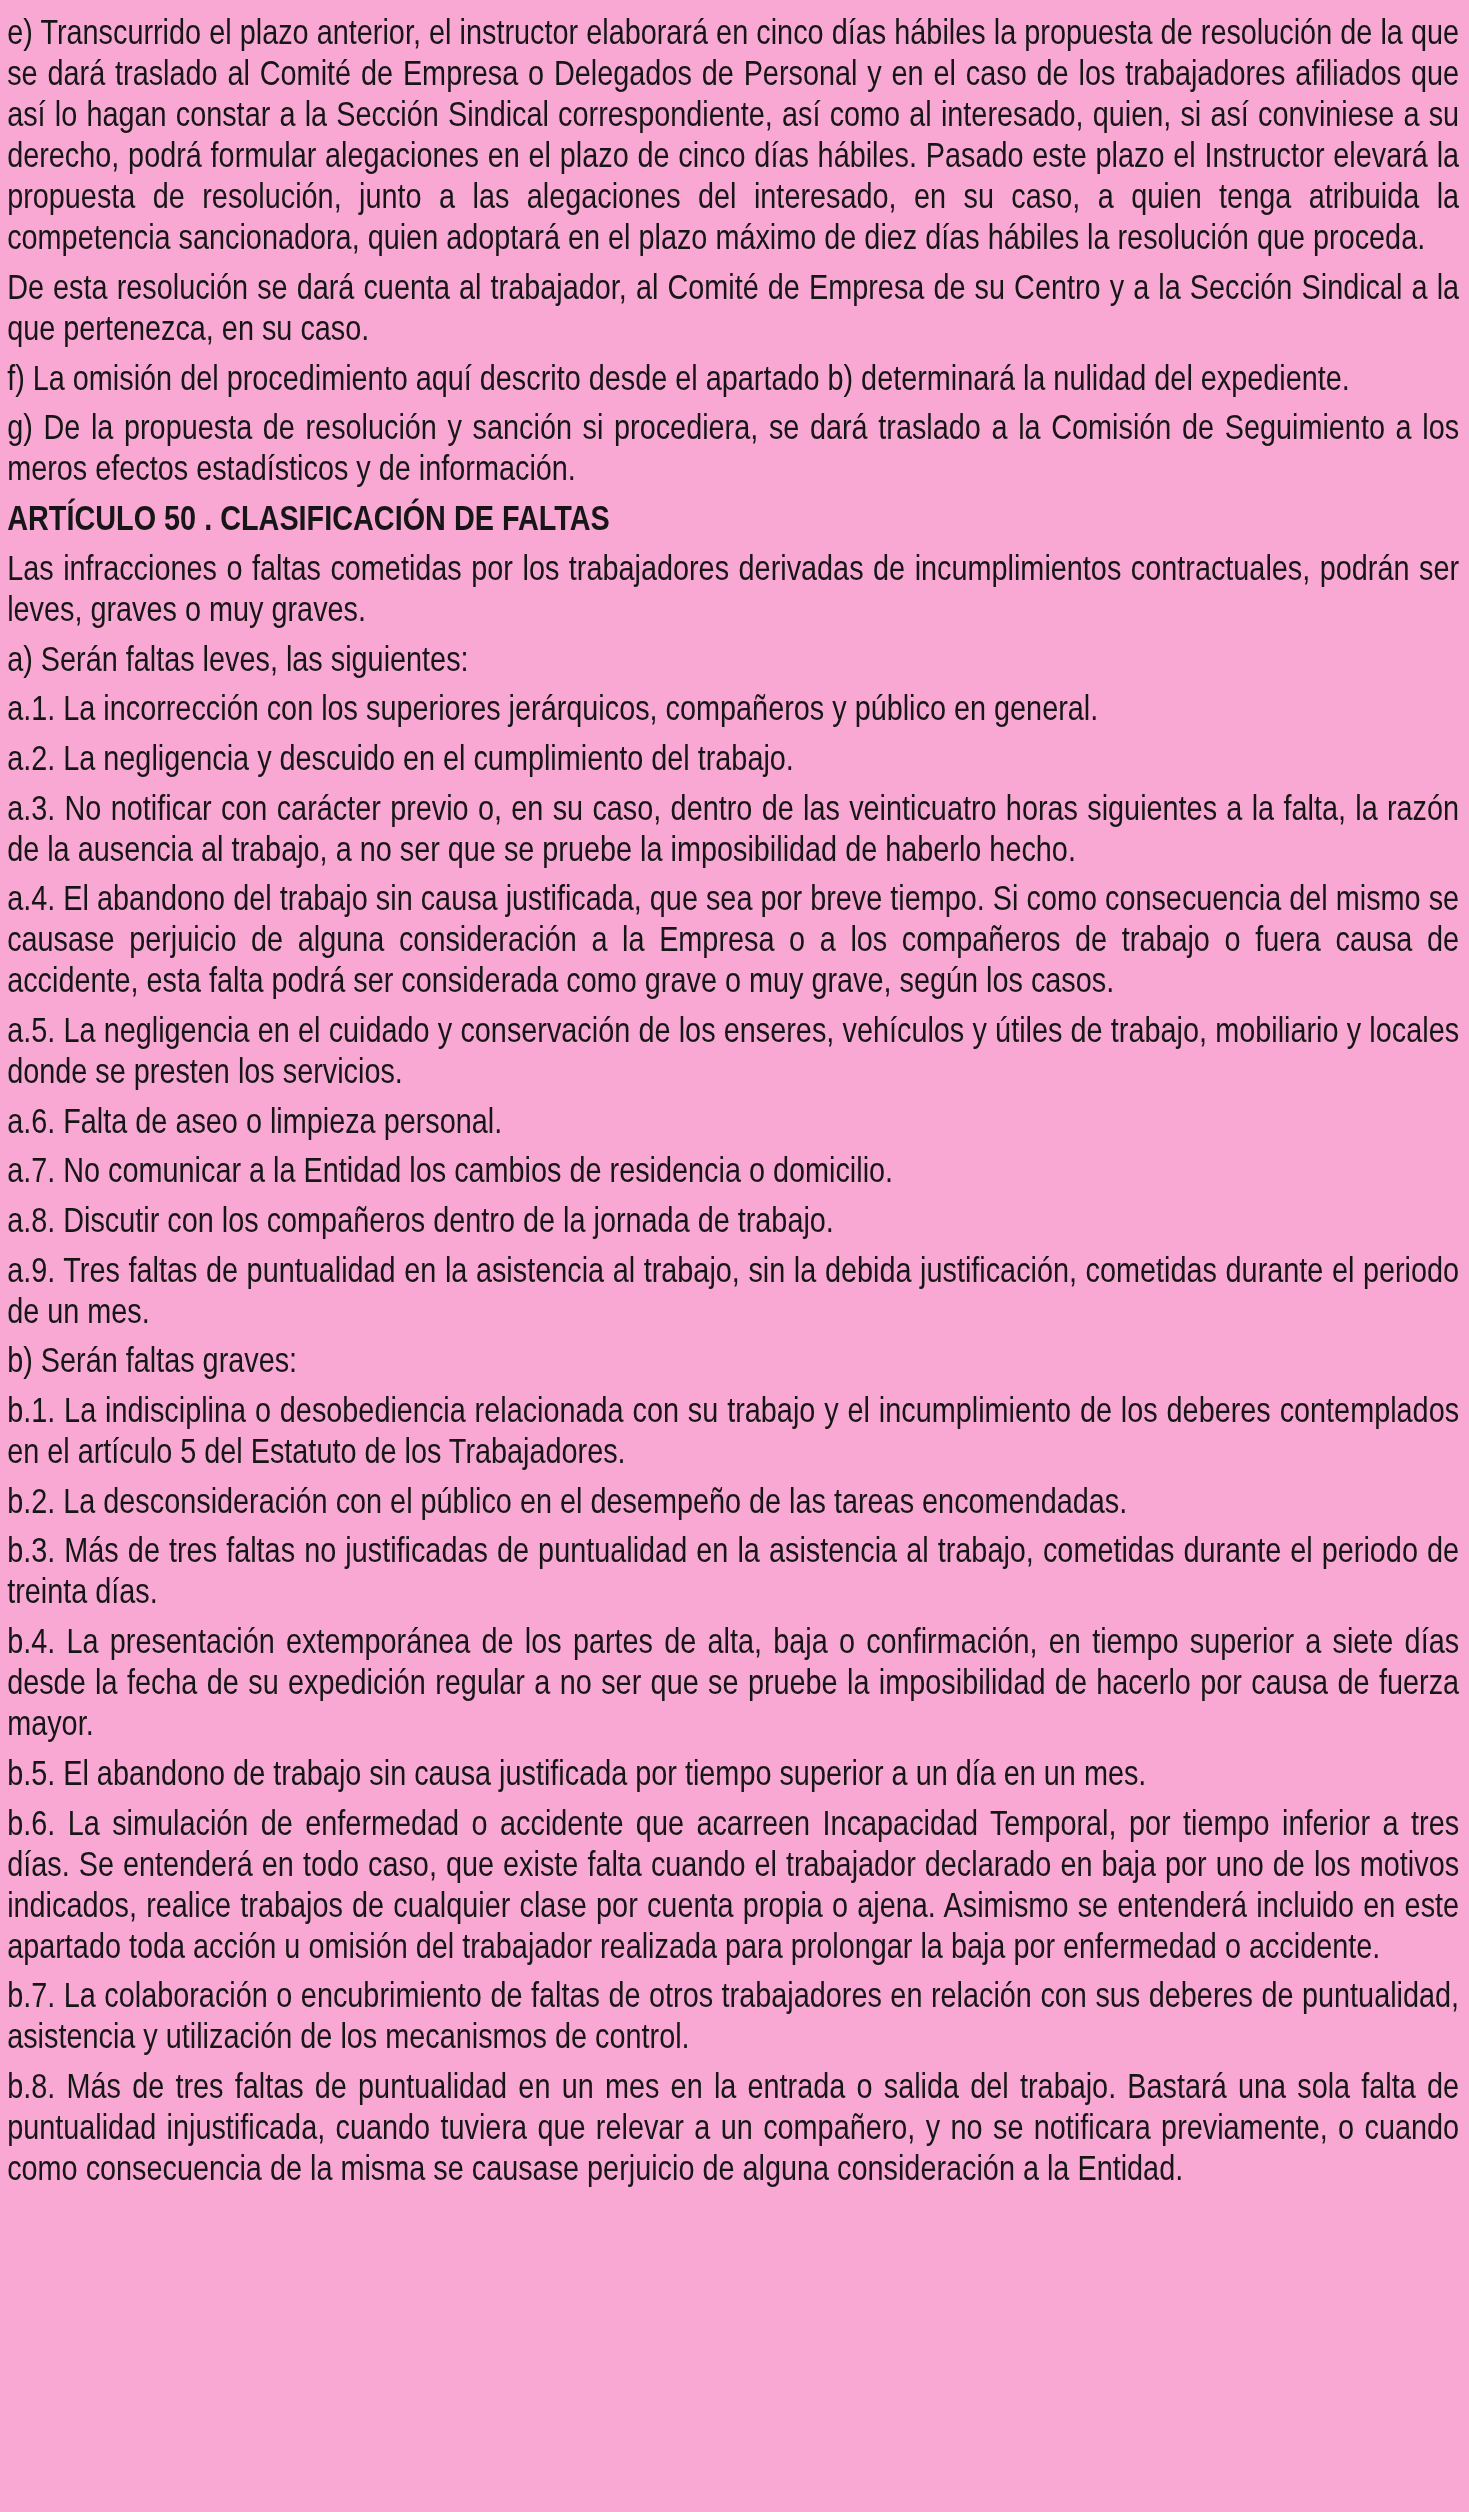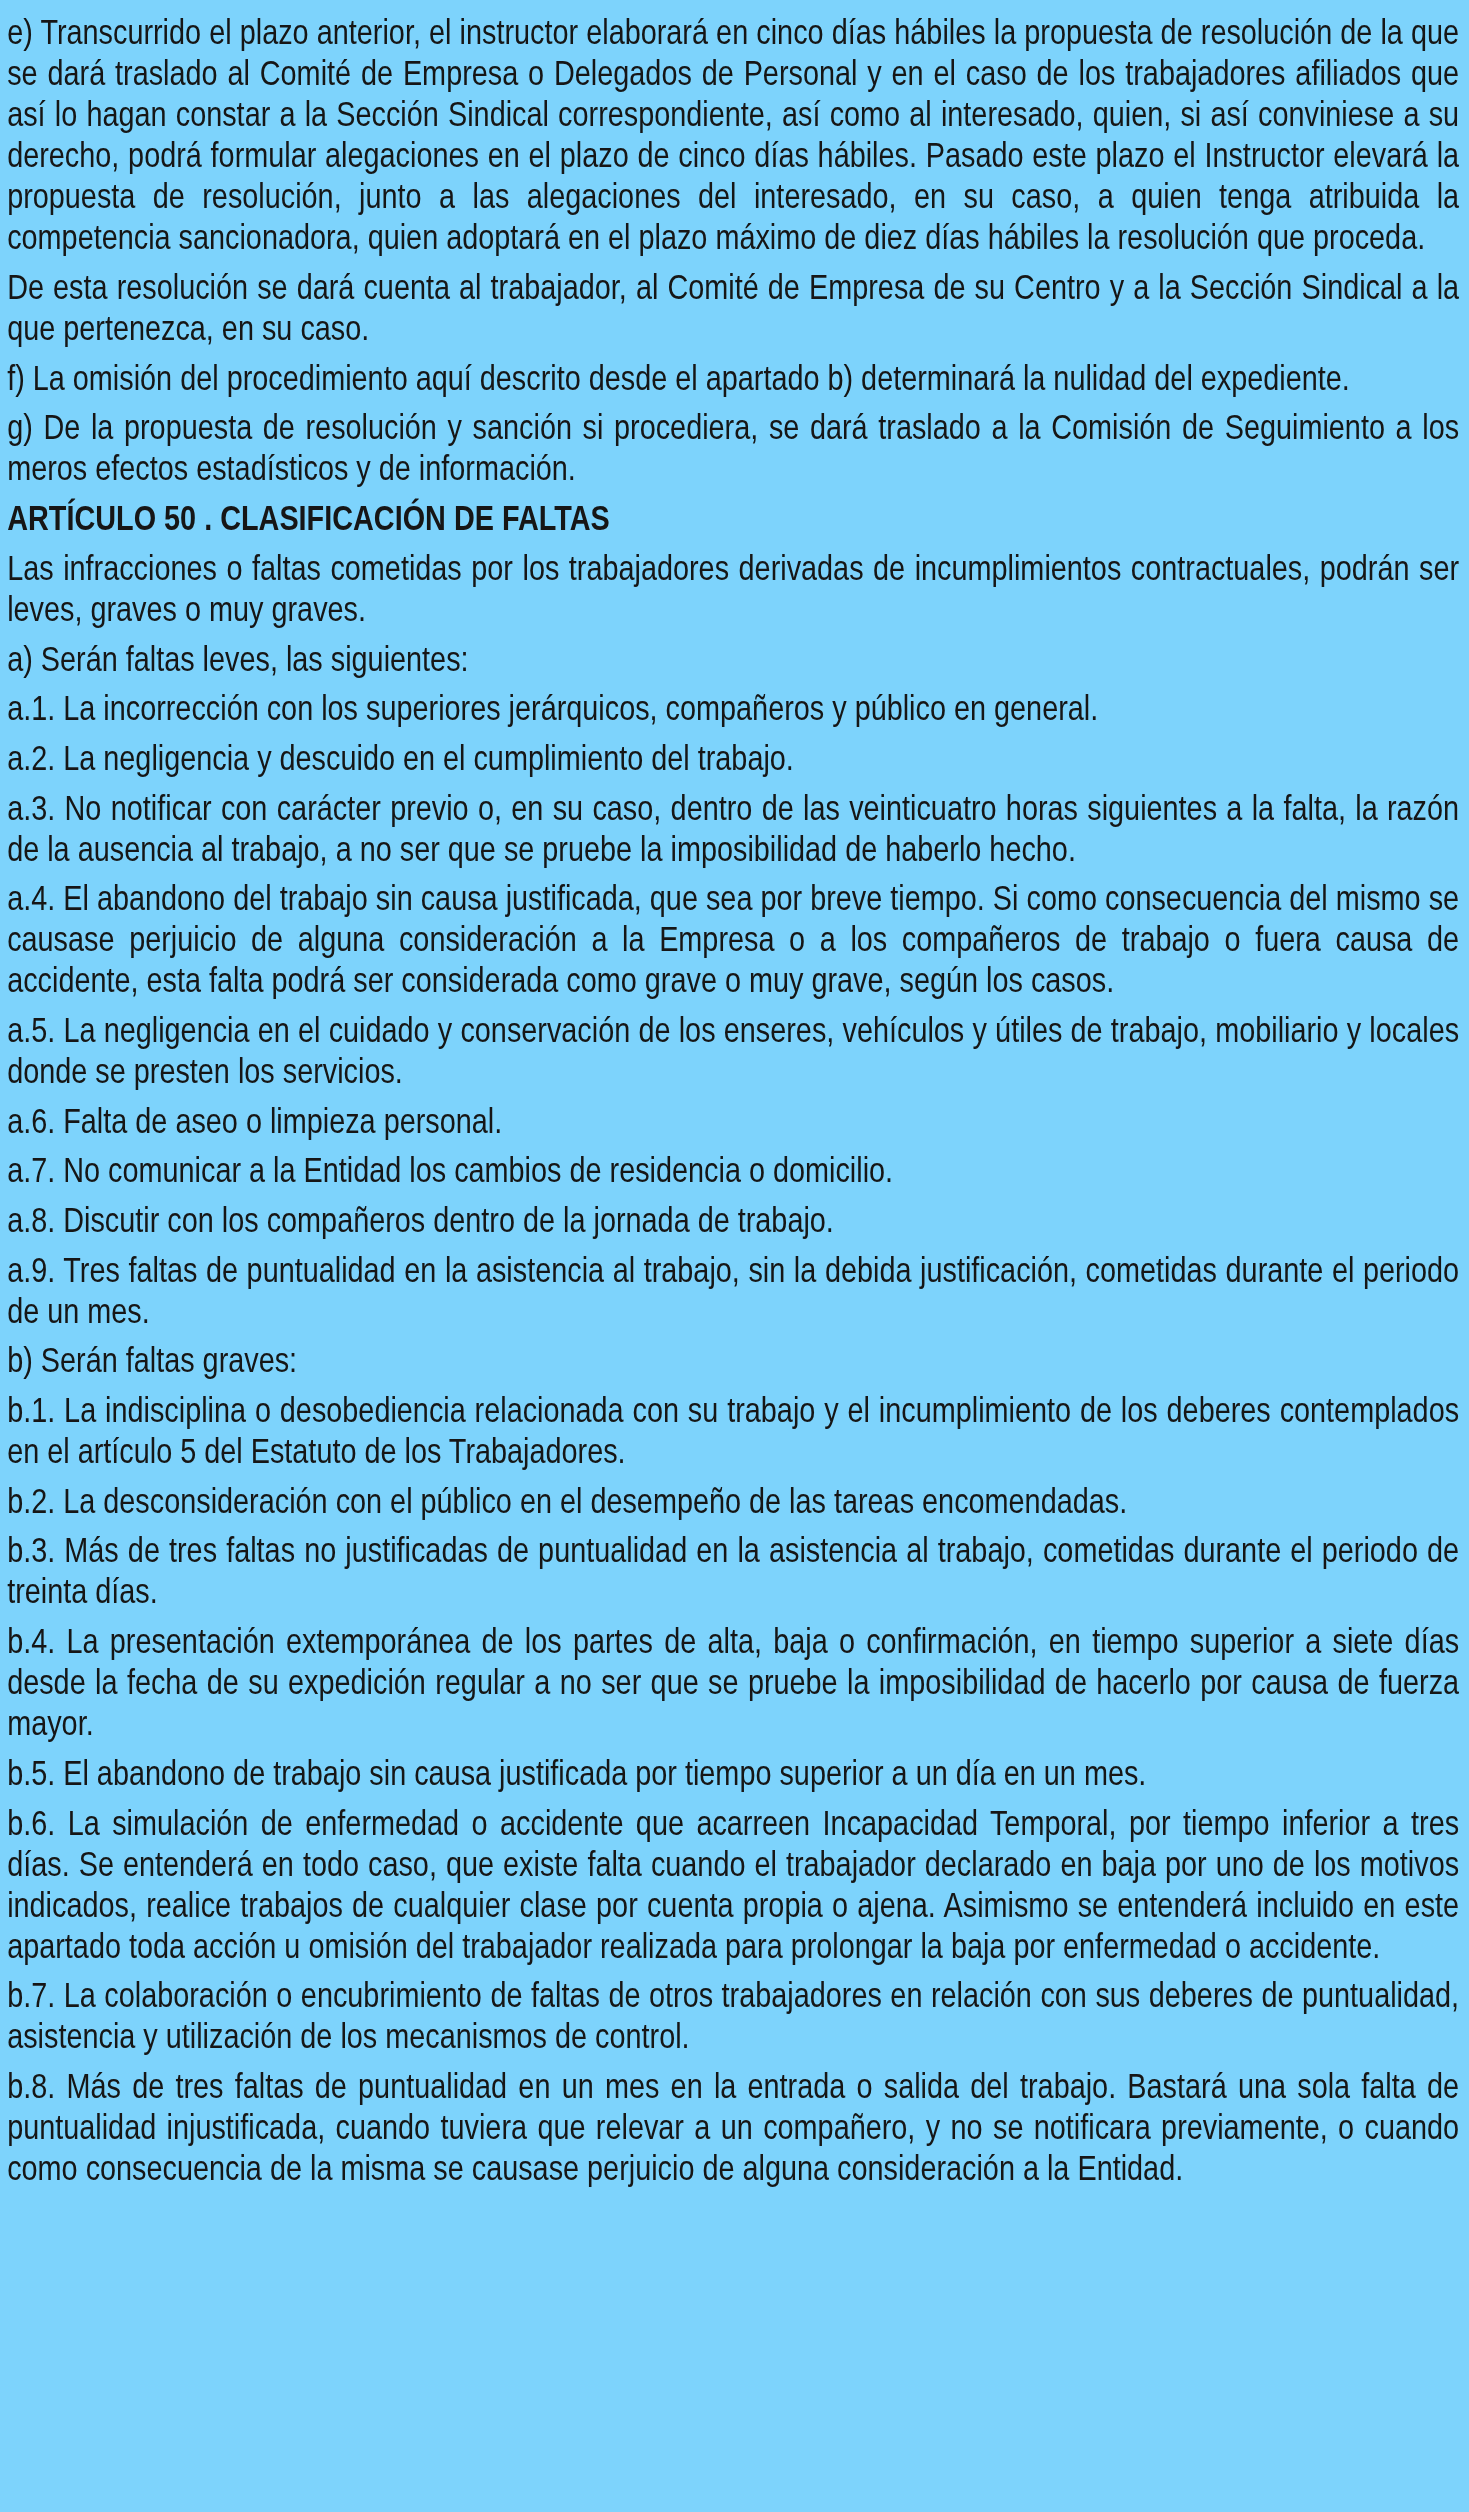--- a/index.html
+++ b/index.html
@@ -1,20 +1,20 @@
 <!DOCTYPE html>
 <html lang="es" style="font-size:14px"><head>
 <meta charset="utf-8">
 <style>
   html, body { margin: 0; padding: 0; }
   body { background: #ffffff; }
   .canvas {
     width: 1470px;
     height: 2512px;
-    background: #7dd3fc;
+    background: #f9a8d4;
     overflow: hidden;
     position: relative;
   }
   
   .page {
     width: 1784px;
     transform: scaleX(0.8235);
     transform-origin: top left;
     box-sizing: border-box;
     padding: 11.4px 12.2px 0 8.7px;

